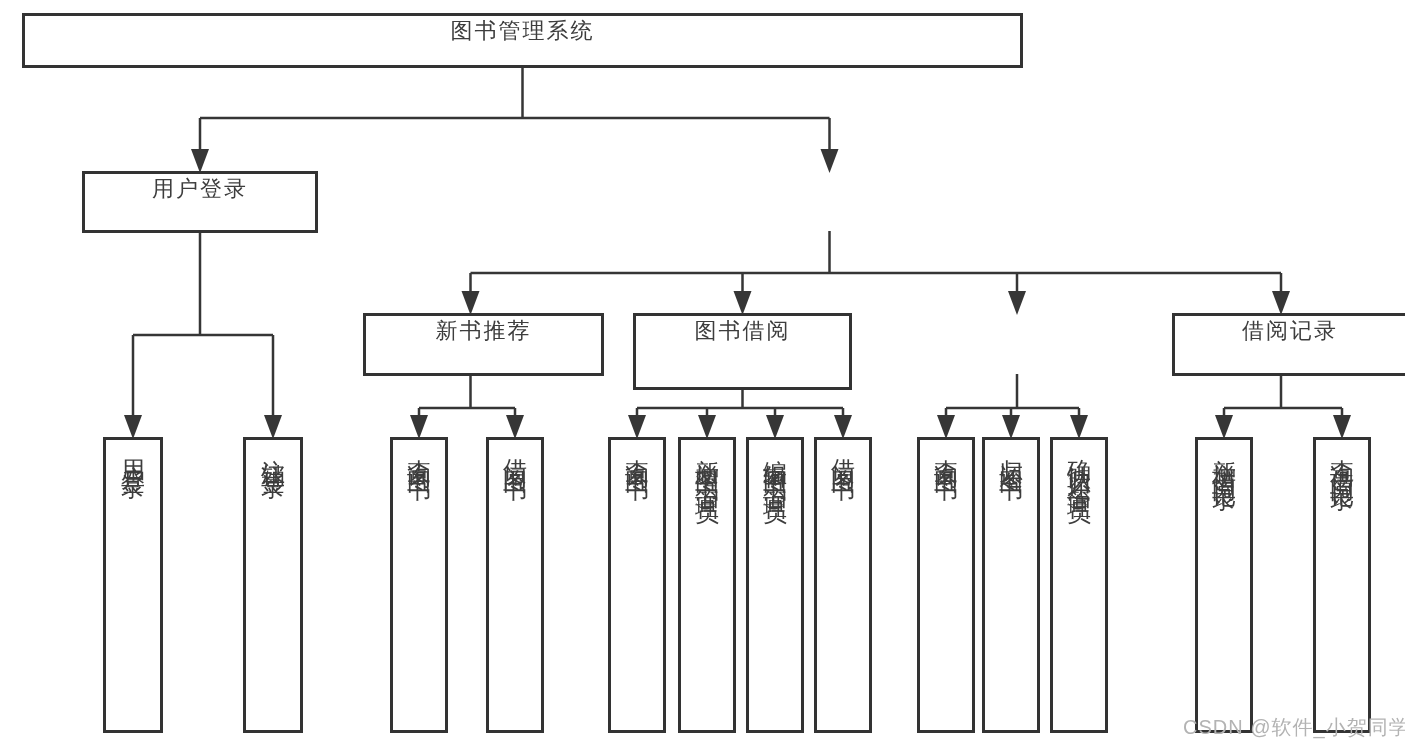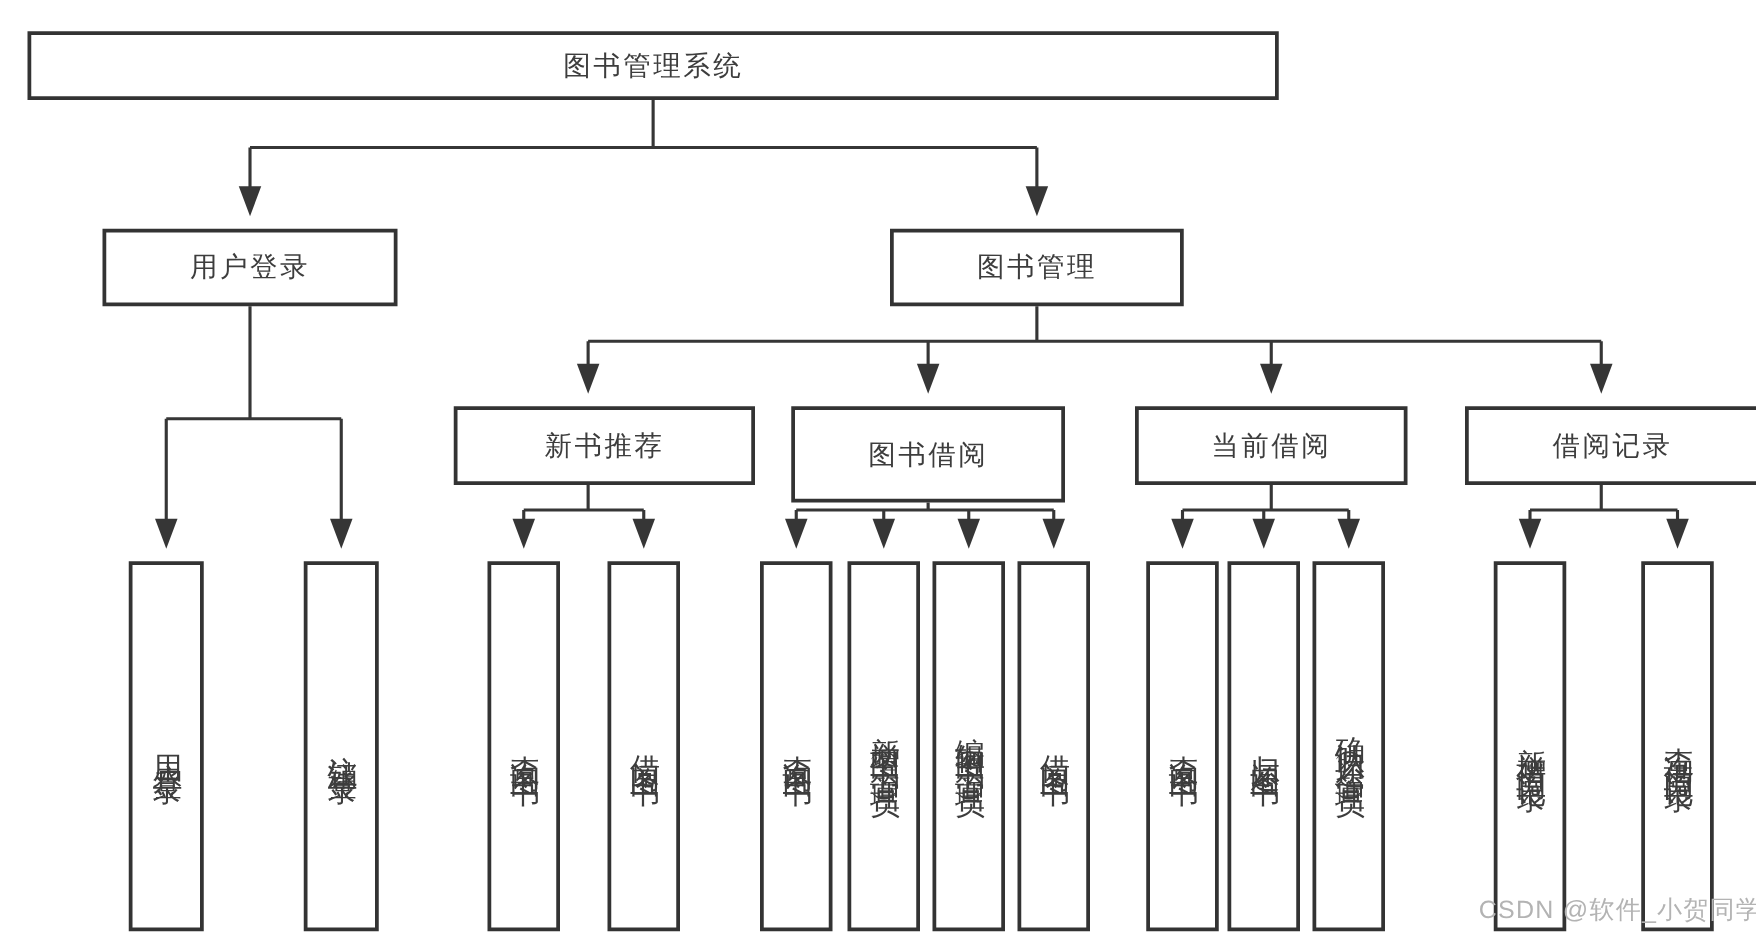--- a/index.html
+++ b/index.html
@@ -9,23 +9,22 @@
     background:var(--background,#fff);
     overflow:hidden;
     font-family:"Liberation Sans","DejaVu Sans",sans-serif;
   }
   #connectors{position:absolute;left:0;top:0;width:1405px;height:747px;}
   .node{
     position:absolute;
     box-sizing:border-box;
     border:3px solid var(--box_border,#333);
     background:#fff;
-    display:flex;align-items:center;justify-content:center;
+    display:flex;justify-content:center;
     color:var(--text,#3d3d3d);
-    margin-top:12px;
   }
   .hbox .lbl{
     font-size:22px;
     letter-spacing:2px;
     white-space:nowrap;
   }
   .vbox .lbl{
     writing-mode:vertical-rl;
     text-orientation:mixed;
     font-size:24px;
@@ -70,32 +69,26 @@
       <polygon points="1333,415 1351,415 1342,439" fill="#363636"></polygon>
     </svg>
 
   <div class="node hbox" style="left: 22px; top: 13px; width: 1001px; height: 55px;">
     <span class="lbl">图书管理系统</span>
   </div>
 
   <div class="node hbox" style="left: 82px; top: 171px; width: 236px; height: 62px;">
     <span class="lbl">用户登录</span>
   </div>
-  <div class="node hbox" style="left: 712px; top: 171px; width: 235px; height: 62px;">
-    <span class="lbl">图书管理</span>
-  </div>
 
   <div class="node hbox" style="left: 363px; top: 313px; width: 241px; height: 63px;">
     <span class="lbl">新书推荐</span>
   </div>
   <div class="node hbox" style="left: 633px; top: 313px; width: 219px; height: 77px;">
     <span class="lbl">图书借阅</span>
-  </div>
-  <div class="node hbox" style="left: 908px; top: 313px; width: 218px; height: 63px;">
-    <span class="lbl">当前借阅</span>
   </div>
   <div class="node hbox" style="left: 1172px; top: 313px; width: 236px; height: 63px;">
     <span class="lbl">借阅记录</span>
   </div>
 
   <div class="node vbox" style="left: 103px; top: 437px; width: 60px; height: 296px;">
     <span class="lbl">用户登录</span>
   </div>
   <div class="node vbox" style="left: 243px; top: 437px; width: 60px; height: 296px;">
     <span class="lbl">注销登录</span>

